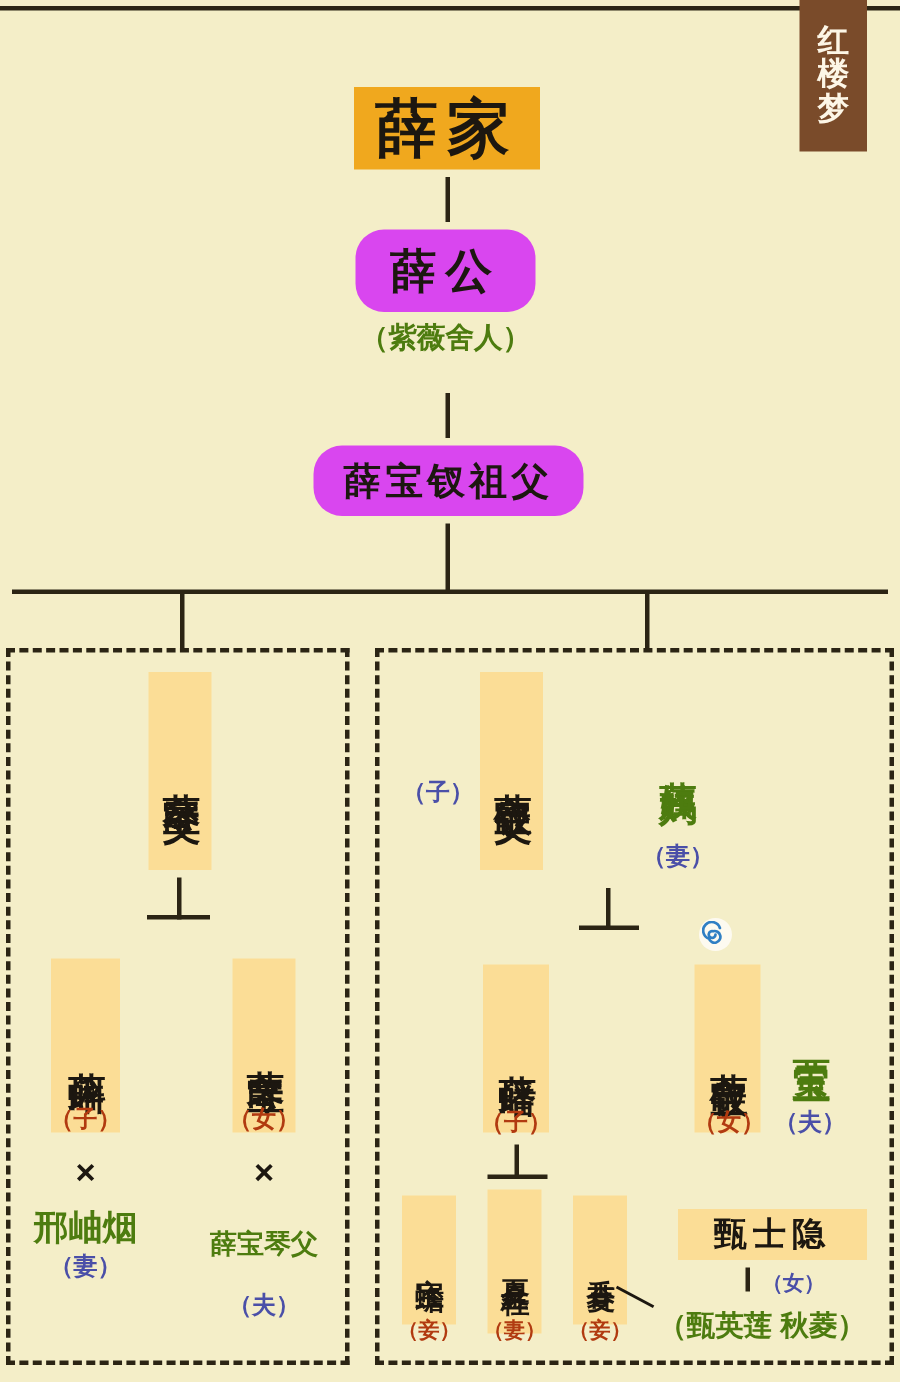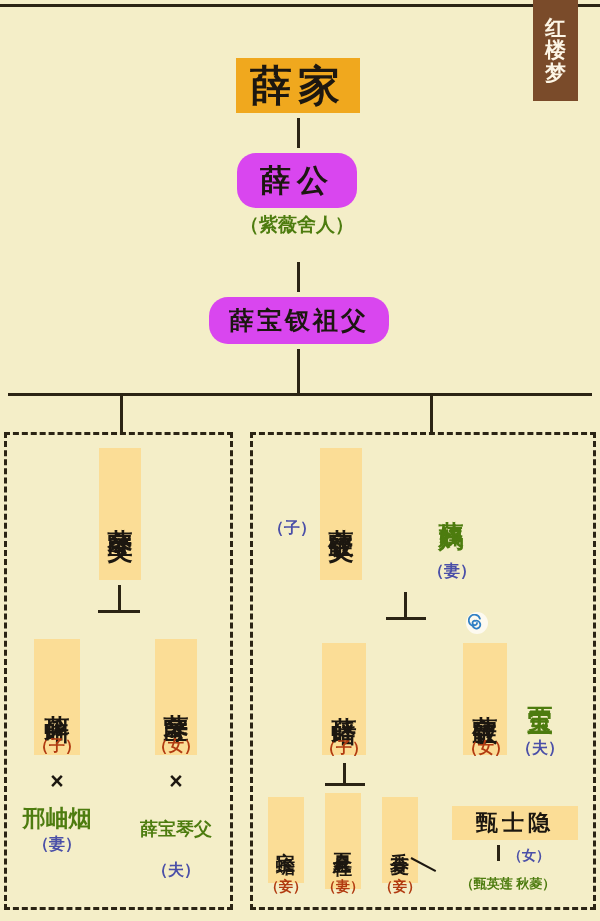--- a/index.html
+++ b/index.html
@@ -137,13 +137,13 @@
 <div class="lbl tag-red" style="left:315px;top:877px;width:56px;height:20px;font-size:14px;">（妻）</div>
 
 <div class="box bx-lite vert" style="left:382px;top:797px;width:36px;height:86px;font-size:19px;">香菱</div>
 <div class="lbl tag-red" style="left:372px;top:877px;width:56px;height:20px;font-size:14px;">（妾）</div>
 
 <div class="diag" style="left:411px;top:857px;width:28px;transform:rotate(28deg);"></div>
 
 <div class="box bx-lite" style="left:452px;top:806px;width:126px;height:34px;font-size:22px;letter-spacing:4px;">甄士隐</div>
 <div class="vline" style="left:497px;top:845px;height:16px;"></div>
 <div class="lbl tag-blue" style="left:503px;top:846px;width:52px;height:20px;font-size:14px;">（女）</div>
-<div class="lbl tag-blk" style="left:428px;top:872px;width:160px;height:24px;font-size:13px;">（甄英莲 秋菱）</div>
+<div class="lbl tag-blk" style="left:428px;top:872px;width:160px;height:24px;font-size:19px;">（甄英莲 秋菱）</div>
 
 </body></html>

